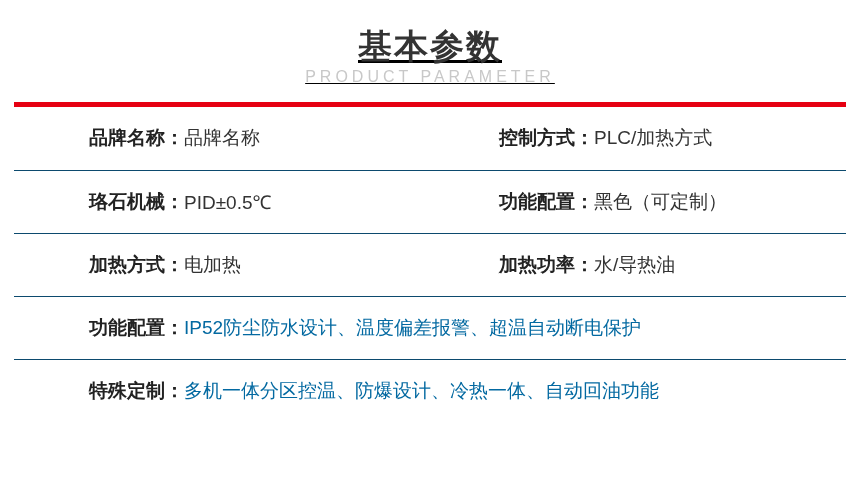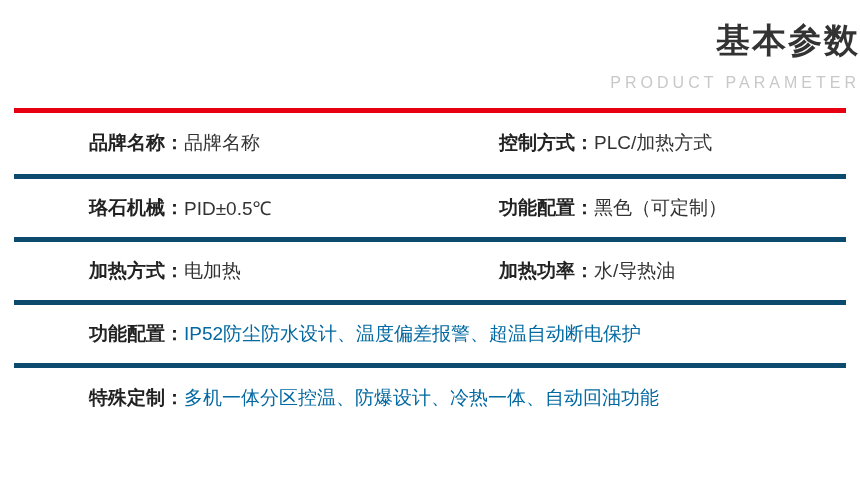--- a/index.html
+++ b/index.html
@@ -13,51 +13,52 @@
     font-family: "Liberation Sans", sans-serif;
     overflow: hidden;
   }
   .page {
     position: relative;
     width: 860px;
     height: 496px;
     box-sizing: border-box;
   }
   .header {
-    text-align: right;
-    padding-top: 18px;
+    text-align: center;
+    padding-top: 24px;
+    text-decoration: underline;
   }
   .title {
     font-size: 34px;
     font-weight: bold;
     color: #333333;
     letter-spacing: 2px;
     line-height: 44px;
   }
   .subtitle {
     font-size: 16px;
     color: #c8c8c8;
     letter-spacing: 4px;
-    margin-top: 12px;
+    margin-top: 0;
     font-family: "Liberation Sans", sans-serif;
   }
   .table-wrap {
     margin: 16px 14px 0 14px;
     border-top: 5px solid #e60012;
   }
   table.params {
     width: 832px;
     border-collapse: collapse;
     table-layout: fixed;
   }
   table.params tr {
     height: 63px;
   }
   table.params td {
-    border-bottom: 5px solid #0c4a6e;
+    border-bottom: 1px solid #0c4a6e;
     vertical-align: middle;
     padding: 0;
   }
   table.params tr:last-child td {
     border-bottom: none;
   }
   .lbl {
     font-size: 19px;
     font-weight: bold;
     color: #222222;

